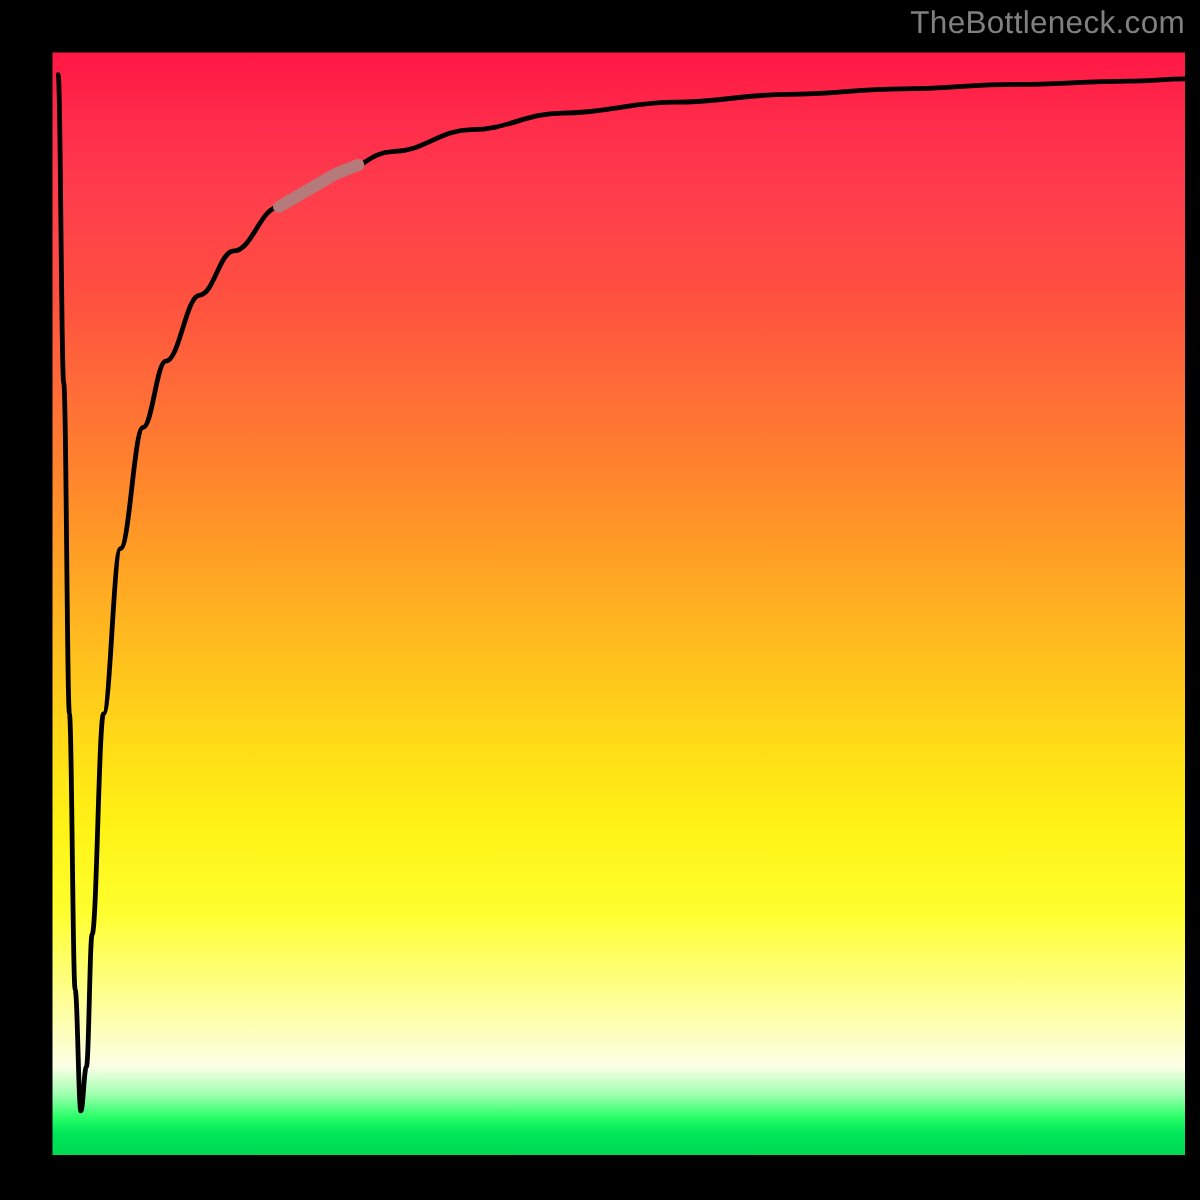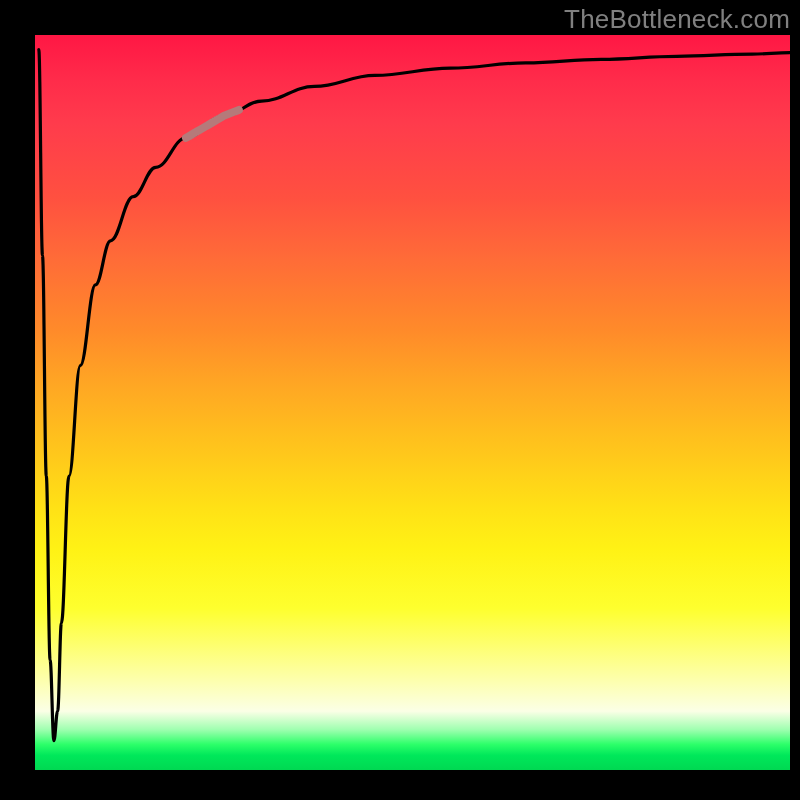--- a/index.html
+++ b/index.html
@@ -40,21 +40,21 @@
       #2dff6a 96.5%,
       #00e85a 98%,
       #00d852 100%
     );
   }
   .watermark {
     position: absolute;
     top: 4px;
     right: 10px;
     color: #808080;
-    font-size: 26px;
+    font-size: 21px;
     font-weight: 400;
     letter-spacing: 0.2px;
     user-select: none;
   }
   svg.curve {
     position: absolute;
     left: 0;
     top: 0;
     width: 755px;
     height: 735px;

